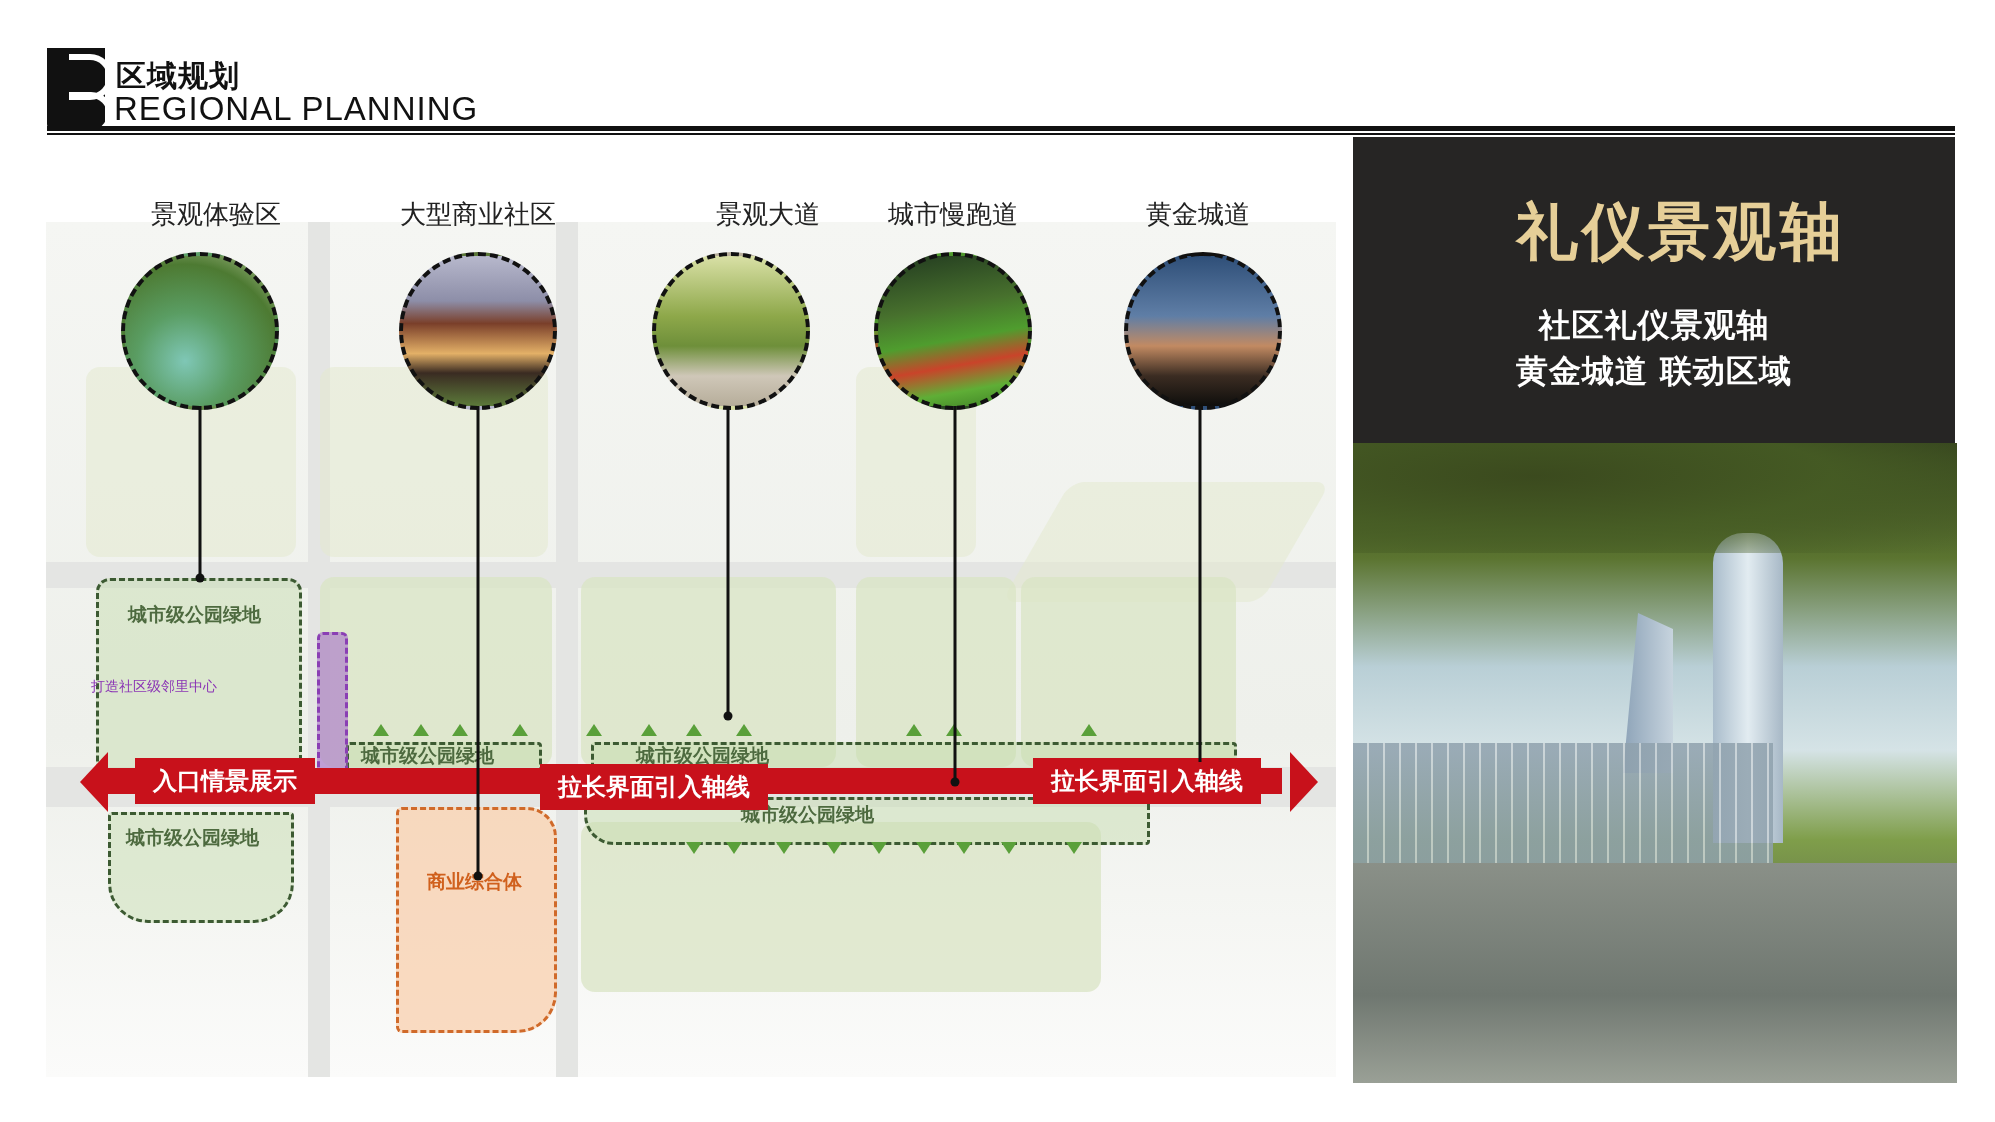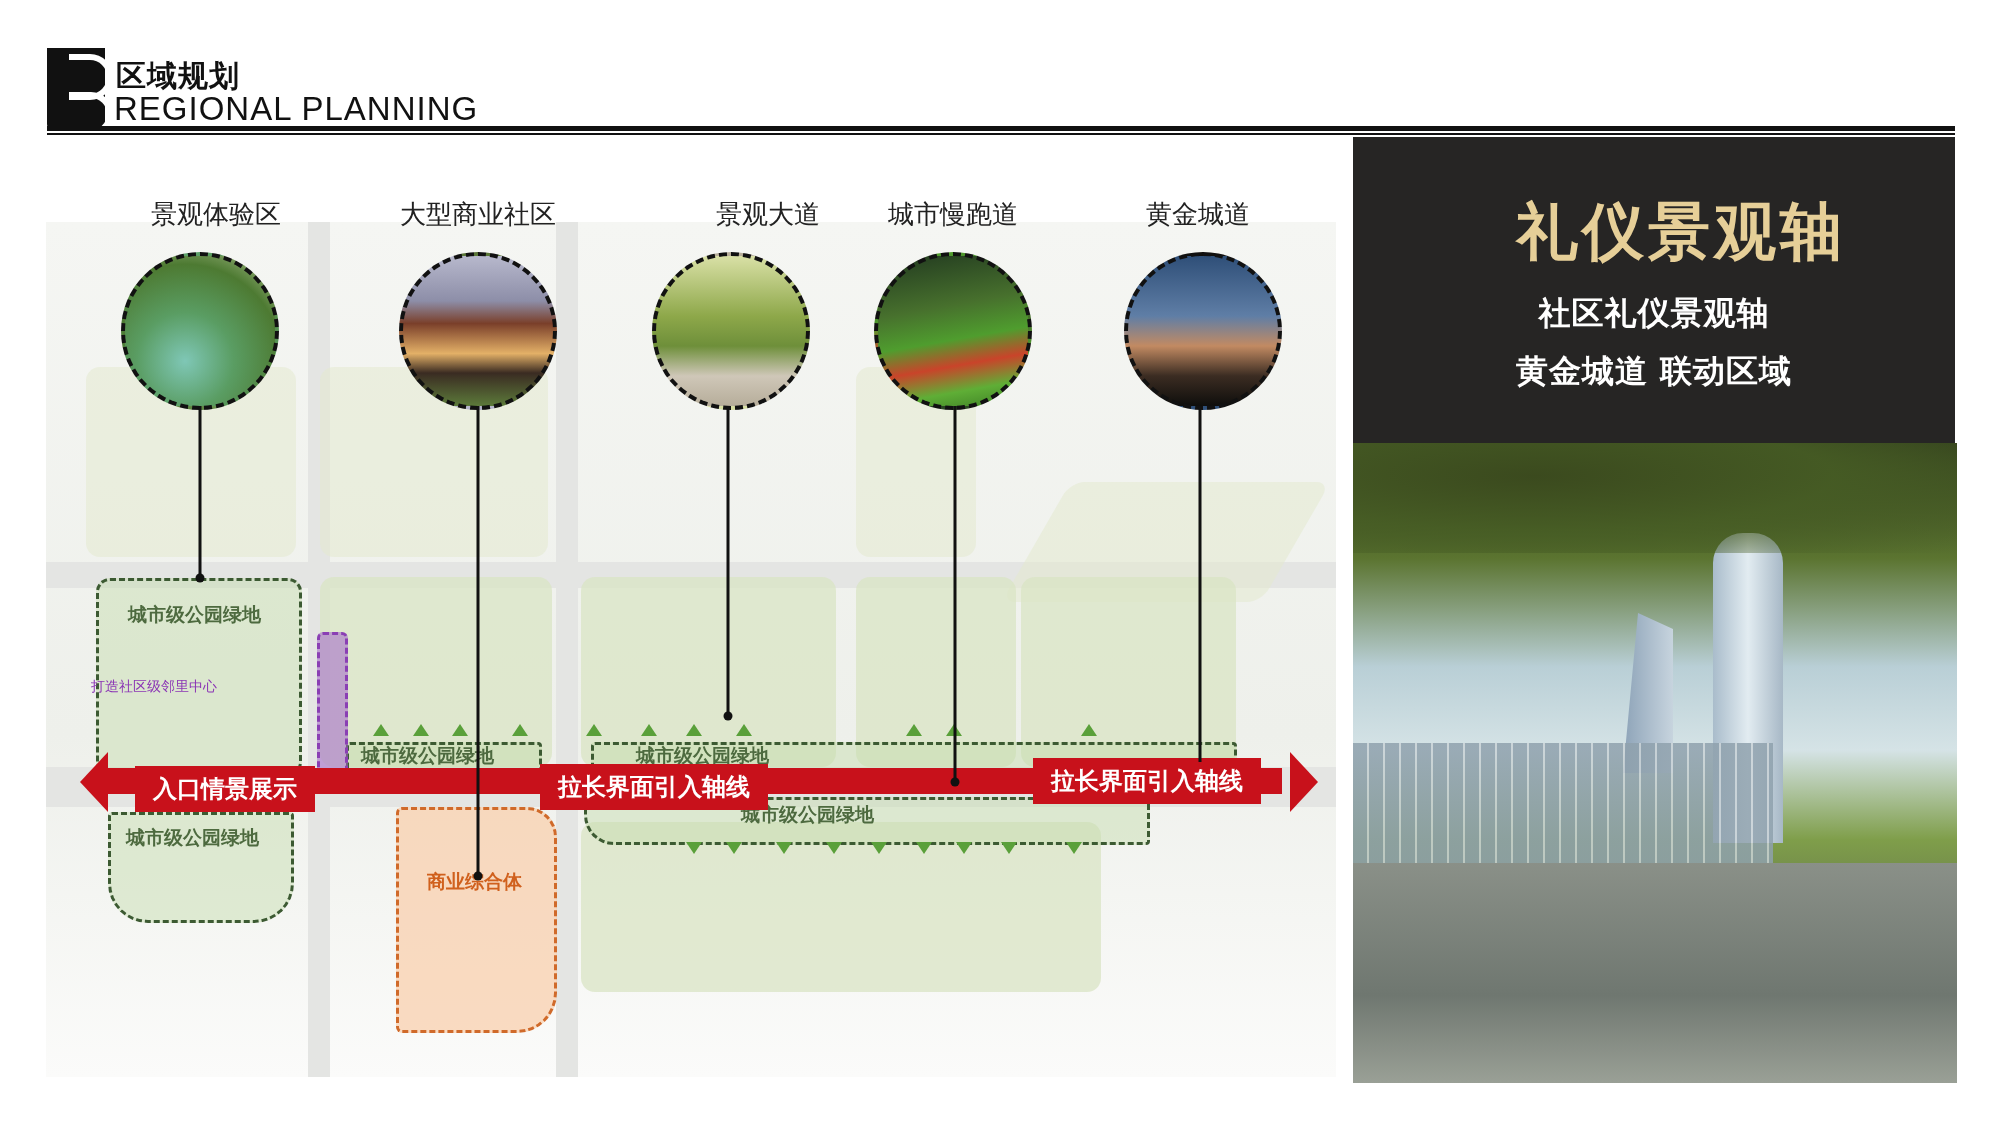--- a/index.html
+++ b/index.html
@@ -112,21 +112,21 @@
   <div class="green-arrow down" style="left:825px;top:620px;"></div>
   <div class="green-arrow down" style="left:870px;top:620px;"></div>
   <div class="green-arrow down" style="left:910px;top:620px;"></div>
   <div class="green-arrow down" style="left:955px;top:620px;"></div>
   <div class="green-arrow down" style="left:1020px;top:620px;"></div>
 </div>
 
 <div class="abs axis-bar"></div>
 <div class="abs arrow-l"></div>
 <div class="abs arrow-r"></div>
-<div class="abs axis-tag" style="left:135px;top:758px;margin-top:8px;">入口情景展示</div>
+<div class="abs axis-tag" style="left:135px;top:758px;">入口情景展示</div>
 <div class="abs axis-tag" style="left:540px;top:764px;">拉长界面引入轴线</div>
 <div class="abs axis-tag" style="left:1033px;top:758px;">拉长界面引入轴线</div>
 
 <div class="abs callout-label" style="left:216px;top:197px;">景观体验区</div>
 <div class="abs callout-label" style="left:478px;top:197px;">大型商业社区</div>
 <div class="abs callout-label" style="left:731px;top:197px;margin-left:37px;">景观大道</div>
 <div class="abs callout-label" style="left:953px;top:197px;">城市慢跑道</div>
 <div class="abs callout-label" style="left:1198px;top:197px;">黄金城道</div>
 
 <div class="abs circle" style="left:200px;top:252px;background:radial-gradient(circle at 40% 70%,#7fc7b6 0%,#5a9d63 35%,#4d7a32 70%,#b9c99a 100%);"></div>
@@ -140,21 +140,21 @@
 <div class="abs pin" style="left:478px;top:406px;height:470px;"></div>
 <div class="abs dot" style="left:478px;top:876px;"></div>
 <div class="abs pin" style="left:728px;top:406px;height:310px;"></div>
 <div class="abs dot" style="left:728px;top:716px;"></div>
 <div class="abs pin" style="left:955px;top:406px;height:376px;"></div>
 <div class="abs dot" style="left:955px;top:782px;"></div>
 <div class="abs pin" style="left:1200px;top:406px;height:356px;"></div>
 
 <div class="abs panel"></div>
 <div class="abs panel-title">礼仪景观轴</div>
-<div class="abs panel-sub" style="top:292px;">社区礼仪景观轴</div>
+<div class="abs panel-sub" style="top:304px;">社区礼仪景观轴</div>
 <div class="abs panel-sub" style="top:350px;">黄金城道 联动区域</div>
 
 <div class="abs photo">
   <div class="abs" style="left:360px;top:90px;width:70px;height:310px;background:linear-gradient(90deg,#a9bccb,#e2ecf1,#a7b8c6);border-radius:30px 30px 0 0;"></div>
   <div class="abs" style="left:270px;top:170px;width:50px;height:160px;background:linear-gradient(90deg,#8da3b8,#c7d4de);clip-path:polygon(30% 0,100% 10%,100% 100%,0 100%);"></div>
   <div class="abs" style="left:0;top:300px;width:420px;height:130px;background:repeating-linear-gradient(90deg,#8fa1ad 0 14px,#c9d2d6 14px 16px);opacity:.85;"></div>
   <div class="abs" style="left:0;top:420px;width:604px;height:220px;background:linear-gradient(180deg,#8a9088 0%,#6f7770 60%,#9aa096 100%);"></div>
   <div class="abs" style="left:0;top:0;width:604px;height:110px;background:radial-gradient(ellipse at 30% 30%,#3b4a1e 0%,rgba(70,92,36,.9) 50%,rgba(70,92,36,0) 100%);"></div>
 </div>
 

